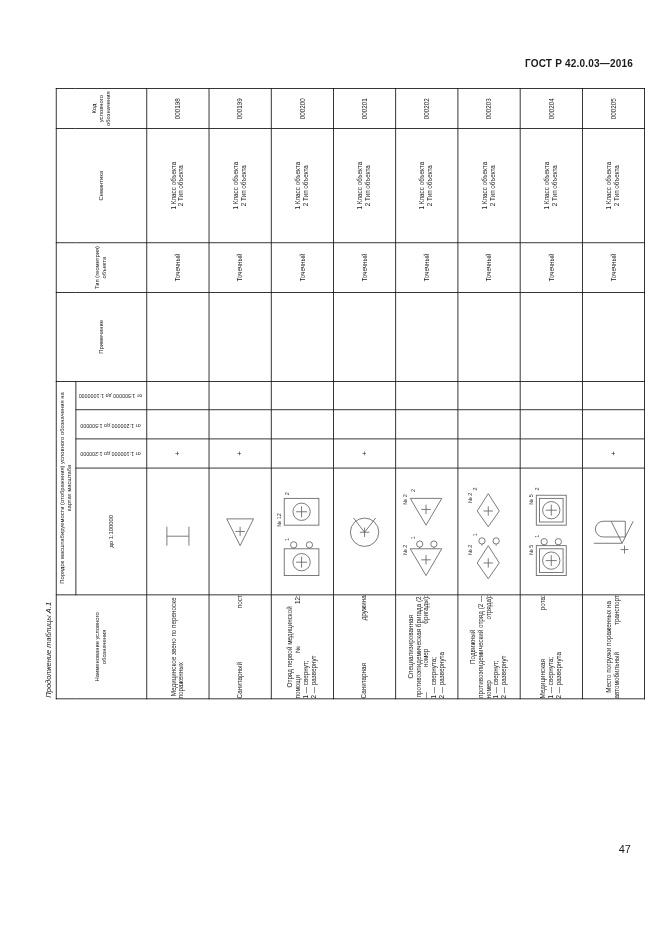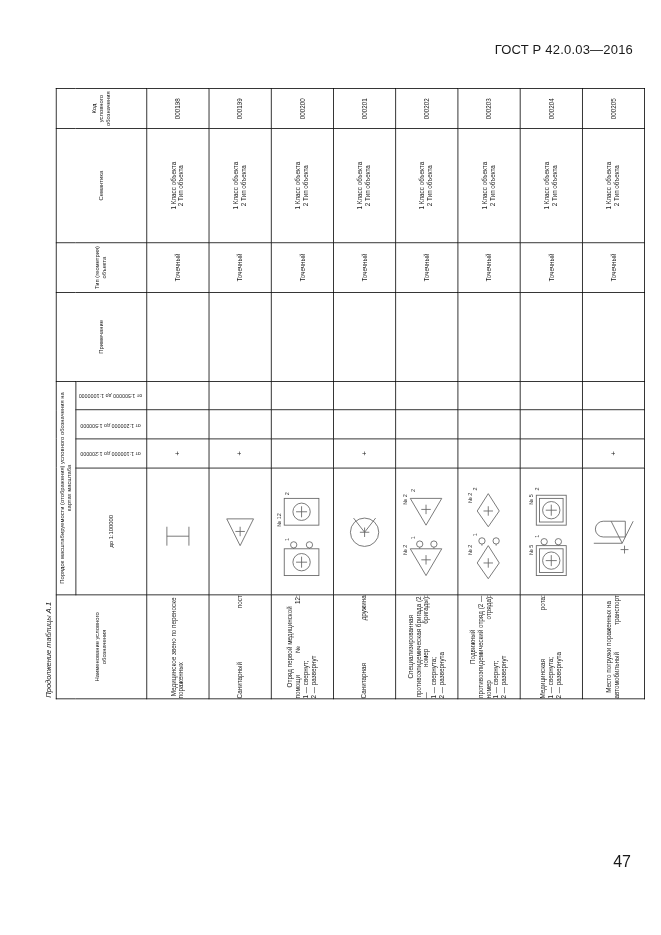--- a/index.html
+++ b/index.html
@@ -9,30 +9,30 @@
     font-family:"Liberation Sans", sans-serif;
     color:#1a1a1a;
     position:relative;
     overflow:hidden;
   }
   .page{position:absolute;inset:0;}
 
   
   .std-header{
     position:absolute;
-    right:28px; top:42px;
-    font-size:13px;
-    font-weight:normal;
+    right:28px; top:58px;
+    font-size:10px;
+    font-weight:bold;
     letter-spacing:.2px;
     white-space:nowrap;
   }
   .page-number{
     position:absolute;
-    right:30px; bottom:64px;
-    font-size:16px;
+    right:30px; bottom:80px;
+    font-size:11px;
   }
 
   
   .rot-wrap{
     position:absolute;
     left:0; top:0;
     width:661px; height:935px;
   }
   .rot-inner{
     position:absolute;

